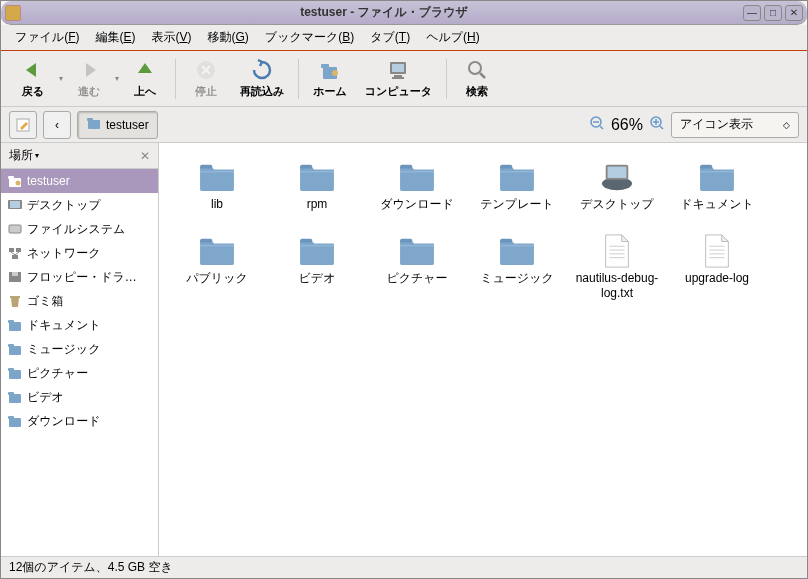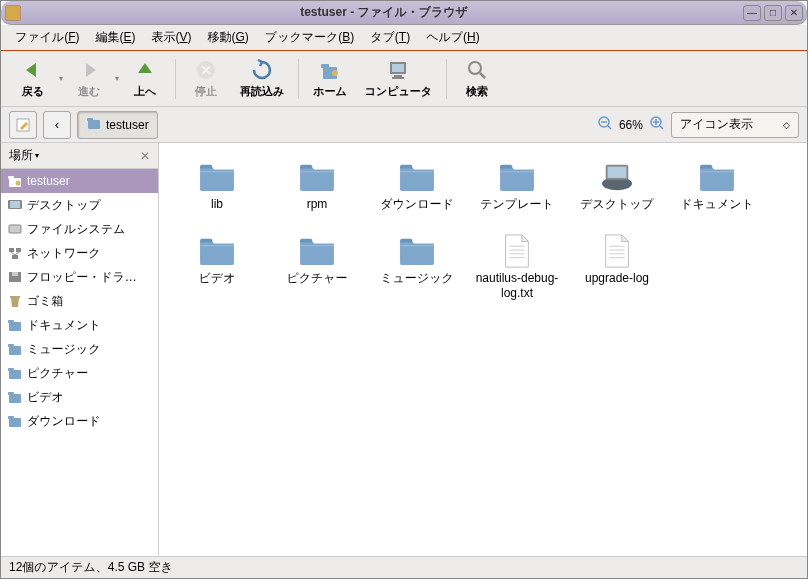--- a/index.html
+++ b/index.html
@@ -20,21 +20,21 @@
   .toolbar-item.disabled { opacity: 0.4; }
   .toolbar-icon { width: 24px; height: 24px; display: flex; align-items: center; justify-content: center; font-size: 20px; }
   .toolbar-label { font-size: 11px; margin-top: 2px; font-weight: bold; }
   .toolbar-sep { width: 1px; height: 40px; background: #ccc; margin: 0 4px; }
   .dropdown-arrow { font-size: 8px; color: #888; margin-left: 2px; }
   
   .locationbar { height: 36px; background: #eeeceb; display: flex; align-items: center; padding: 4px 8px; border-bottom: 1px solid #ccc; gap: 6px; }
   .loc-btn { width: 28px; height: 28px; background: #f0f0f0; border: 1px solid #aaa; border-radius: 3px; display: flex; align-items: center; justify-content: center; cursor: pointer; }
   .loc-path { height: 28px; background: #e4e2de; border: 1px solid #aaa; border-radius: 3px; display: flex; align-items: center; padding: 0 8px; gap: 4px; box-shadow: inset 1px 1px 2px rgba(0,0,0,0.2); }
   .zoom { margin-left: auto; display: flex; align-items: center; gap: 6px; }
-  .zoom-pct { font-size: 12px; }
+  .zoom-pct { font-size: 16px; }
   .view-select { height: 26px; background: #f5f4f0; border: 1px solid #aaa; border-radius: 3px; padding: 0 8px; display: flex; align-items: center; gap: 30px; cursor: pointer; }
   
   .main { flex: 1; display: flex; overflow: hidden; }
   .sidebar { width: 158px; background: #fff; border-right: 1px solid #ccc; display: flex; flex-direction: column; }
   .sidebar-header { height: 26px; background: #eeeceb; border-bottom: 1px solid #ccc; display: flex; align-items: center; padding: 0 8px; justify-content: space-between; }
   .sidebar-list { flex: 1; overflow: auto; }
   .sidebar-item { height: 24px; display: flex; align-items: center; padding: 0 6px; gap: 4px; cursor: pointer; }
   .sidebar-item.selected { background: #a997bc; color: #fff; }
   .sidebar-icon { width: 16px; height: 16px; display: flex; align-items: center; justify-content: center; font-size: 13px; }
   
@@ -369,20 +369,30 @@
           <div class="grid-label">ドキュメント</div>
         </div>
         <div class="grid-item">
           <div class="grid-icon">
             <svg class="folder-svg" viewBox="0 0 40 34">
               <path d="M2 6 L14 6 L17 9 L38 9 L38 30 Q38 32 36 32 L4 32 Q2 32 2 30 Z" fill="#7fa7cc"></path>
               <path d="M2 6 Q2 4 4 4 L13 4 Q15 4 15 6 L15 8 L2 8 Z" fill="#6b95bd"></path>
               <path d="M2 11 L38 11 L38 12 L2 12 Z" fill="#9bbddb"></path>
             </svg>
           </div>
+          <div class="grid-label">パブリック</div>
+        </div>
+        <div class="grid-item">
+          <div class="grid-icon">
+            <svg class="folder-svg" viewBox="0 0 40 34">
+              <path d="M2 6 L14 6 L17 9 L38 9 L38 30 Q38 32 36 32 L4 32 Q2 32 2 30 Z" fill="#7fa7cc"></path>
+              <path d="M2 6 Q2 4 4 4 L13 4 Q15 4 15 6 L15 8 L2 8 Z" fill="#6b95bd"></path>
+              <path d="M2 11 L38 11 L38 12 L2 12 Z" fill="#9bbddb"></path>
+            </svg>
+          </div>
           <div class="grid-label">ビデオ</div>
         </div>
         <div class="grid-item">
           <div class="grid-icon">
             <svg class="folder-svg" viewBox="0 0 40 34">
               <path d="M2 6 L14 6 L17 9 L38 9 L38 30 Q38 32 36 32 L4 32 Q2 32 2 30 Z" fill="#7fa7cc"></path>
               <path d="M2 6 Q2 4 4 4 L13 4 Q15 4 15 6 L15 8 L2 8 Z" fill="#6b95bd"></path>
               <path d="M2 11 L38 11 L38 12 L2 12 Z" fill="#9bbddb"></path>
             </svg>
           </div>

